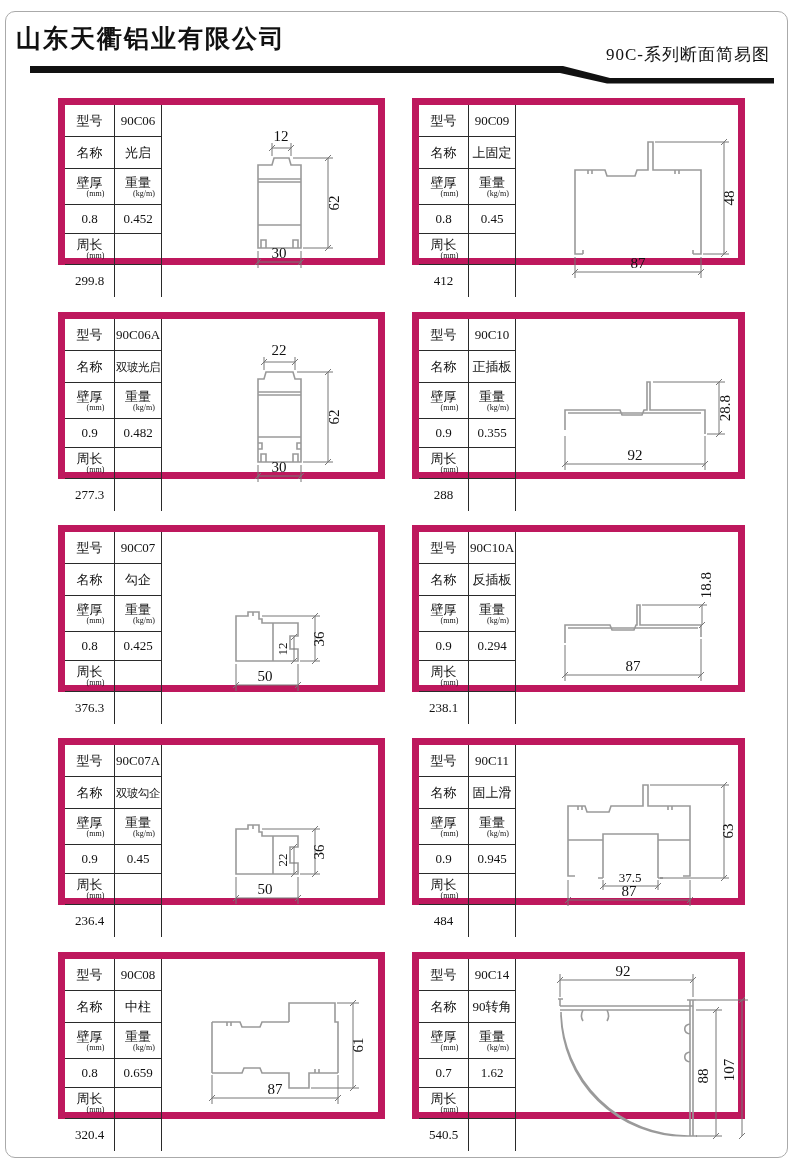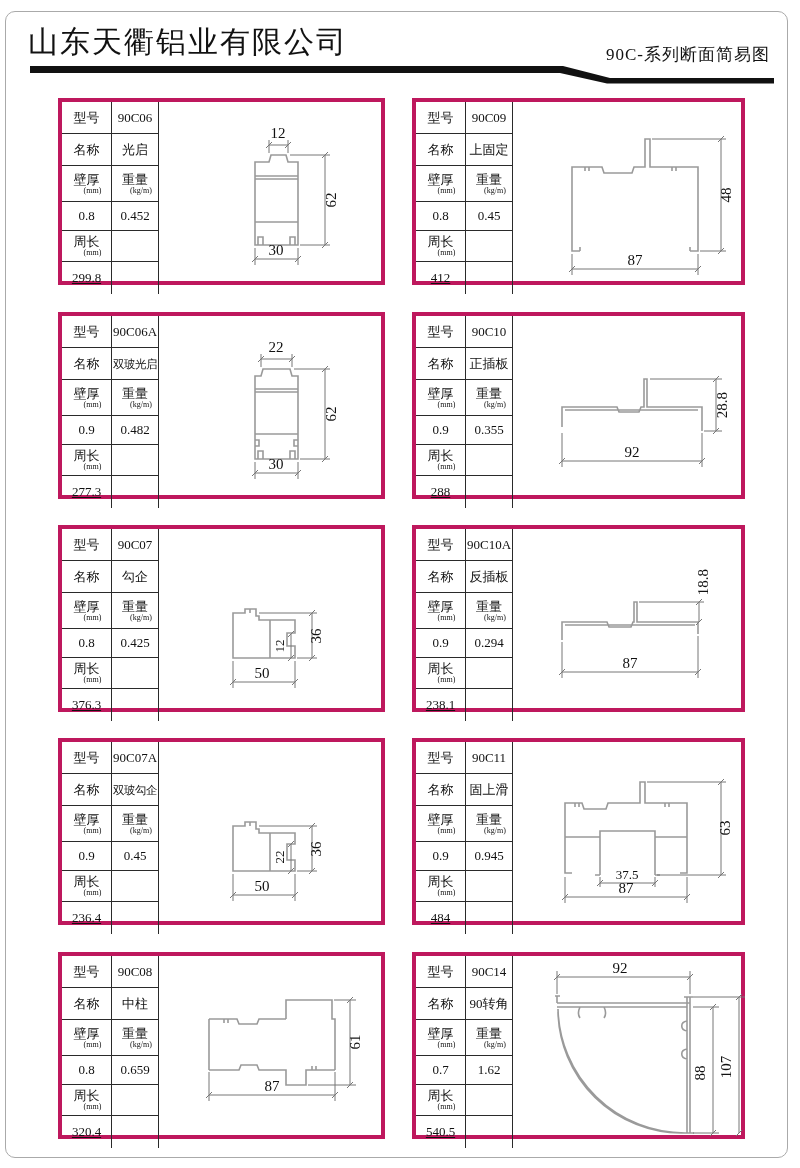--- a/index.html
+++ b/index.html
@@ -6,43 +6,43 @@
   body{
     width:800px;height:1168px;position:relative;background:#fff;
     font-family:"Liberation Serif","DejaVu Serif",serif;color:#111;
     overflow:hidden;
   }
   .page-frame{
     position:absolute;left:5px;top:11px;width:781px;height:1145px;
     border:1px solid #aaa;border-radius:10px;pointer-events:none;
   }
   .company-title{
-    position:absolute;left:28px;top:22px;font-size:30px;font-weight:400;
+    position:absolute;left:16px;top:22px;font-size:25px;font-weight:700;
     letter-spacing:2px;white-space:nowrap;
   }
   .series-title{
     position:absolute;left:470px;top:43px;width:300px;text-align:right;
     font-size:17px;letter-spacing:1px;white-space:nowrap;
   }
   .header-rule{position:absolute;left:0;top:64px;}
   .card{
-    position:absolute;height:187px;border:4px solid #be185d;background:#fff;
+    position:absolute;height:167px;border:7px solid #be185d;background:#fff;
     box-sizing:border-box;
   }
   .tbl{
     position:absolute;left:0;top:0;width:97px;height:192px;
     display:grid;grid-template-columns:50px 47px;
     grid-template-rows:32px 32px 36px 29px 31px auto;
   }
   .tc{
     border-right:1px solid #2a2a2a;border-bottom:1px solid #2a2a2a;
     display:flex;flex-direction:column;align-items:center;justify-content:center;
     font-size:13px;line-height:14px;overflow:hidden;white-space:nowrap;
   }
-  .tbl .tc:nth-last-child(-n+2){border-bottom:none;text-decoration:underline;}
+  .tbl .tc:nth-last-child(-n+2){border-bottom:none;}
   .tc .unit{font-size:8px;line-height:8px;margin-left:12px;}
   .tc.name{font-size:11.5px;letter-spacing:-0.5px;}
   .draw{position:absolute;top:1px;}
   .draw.l{left:98px;}
   .prof path{fill:none;stroke:#9a9a9a;stroke-width:1.6;}
   .dim path{fill:none;stroke:#777;stroke-width:1;}
   .dim text{font-family:"Liberation Serif","DejaVu Serif",serif;font-size:15px;fill:#111;text-anchor:middle;}
   .dim text.s{font-size:13px;}
 </style>
 </head>

